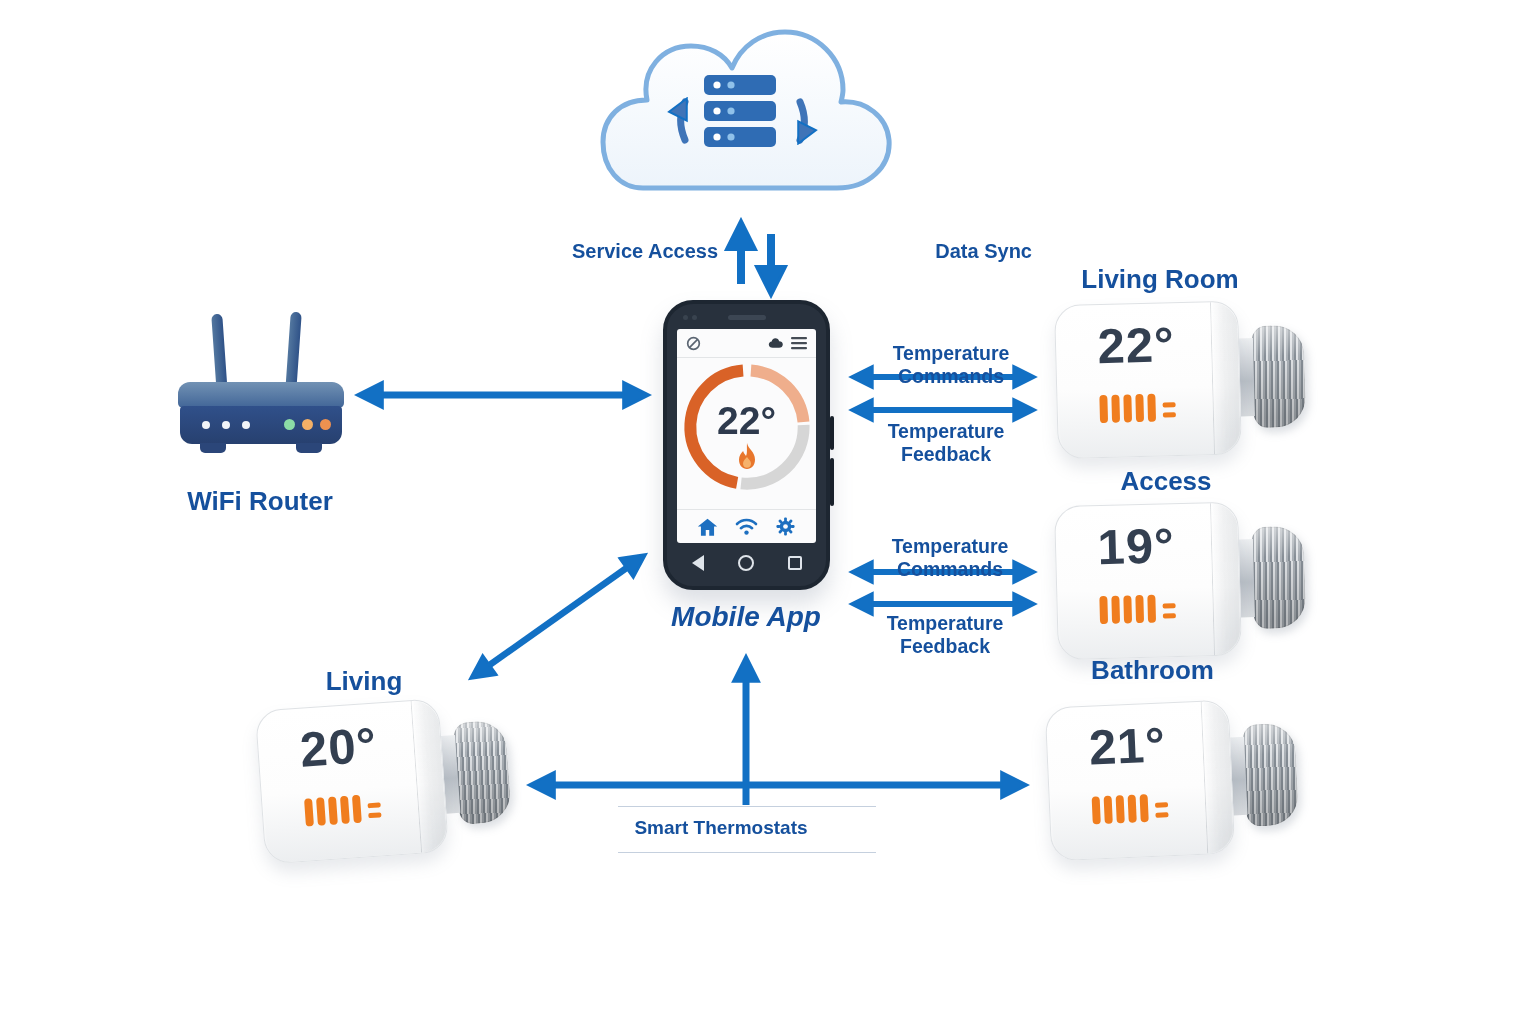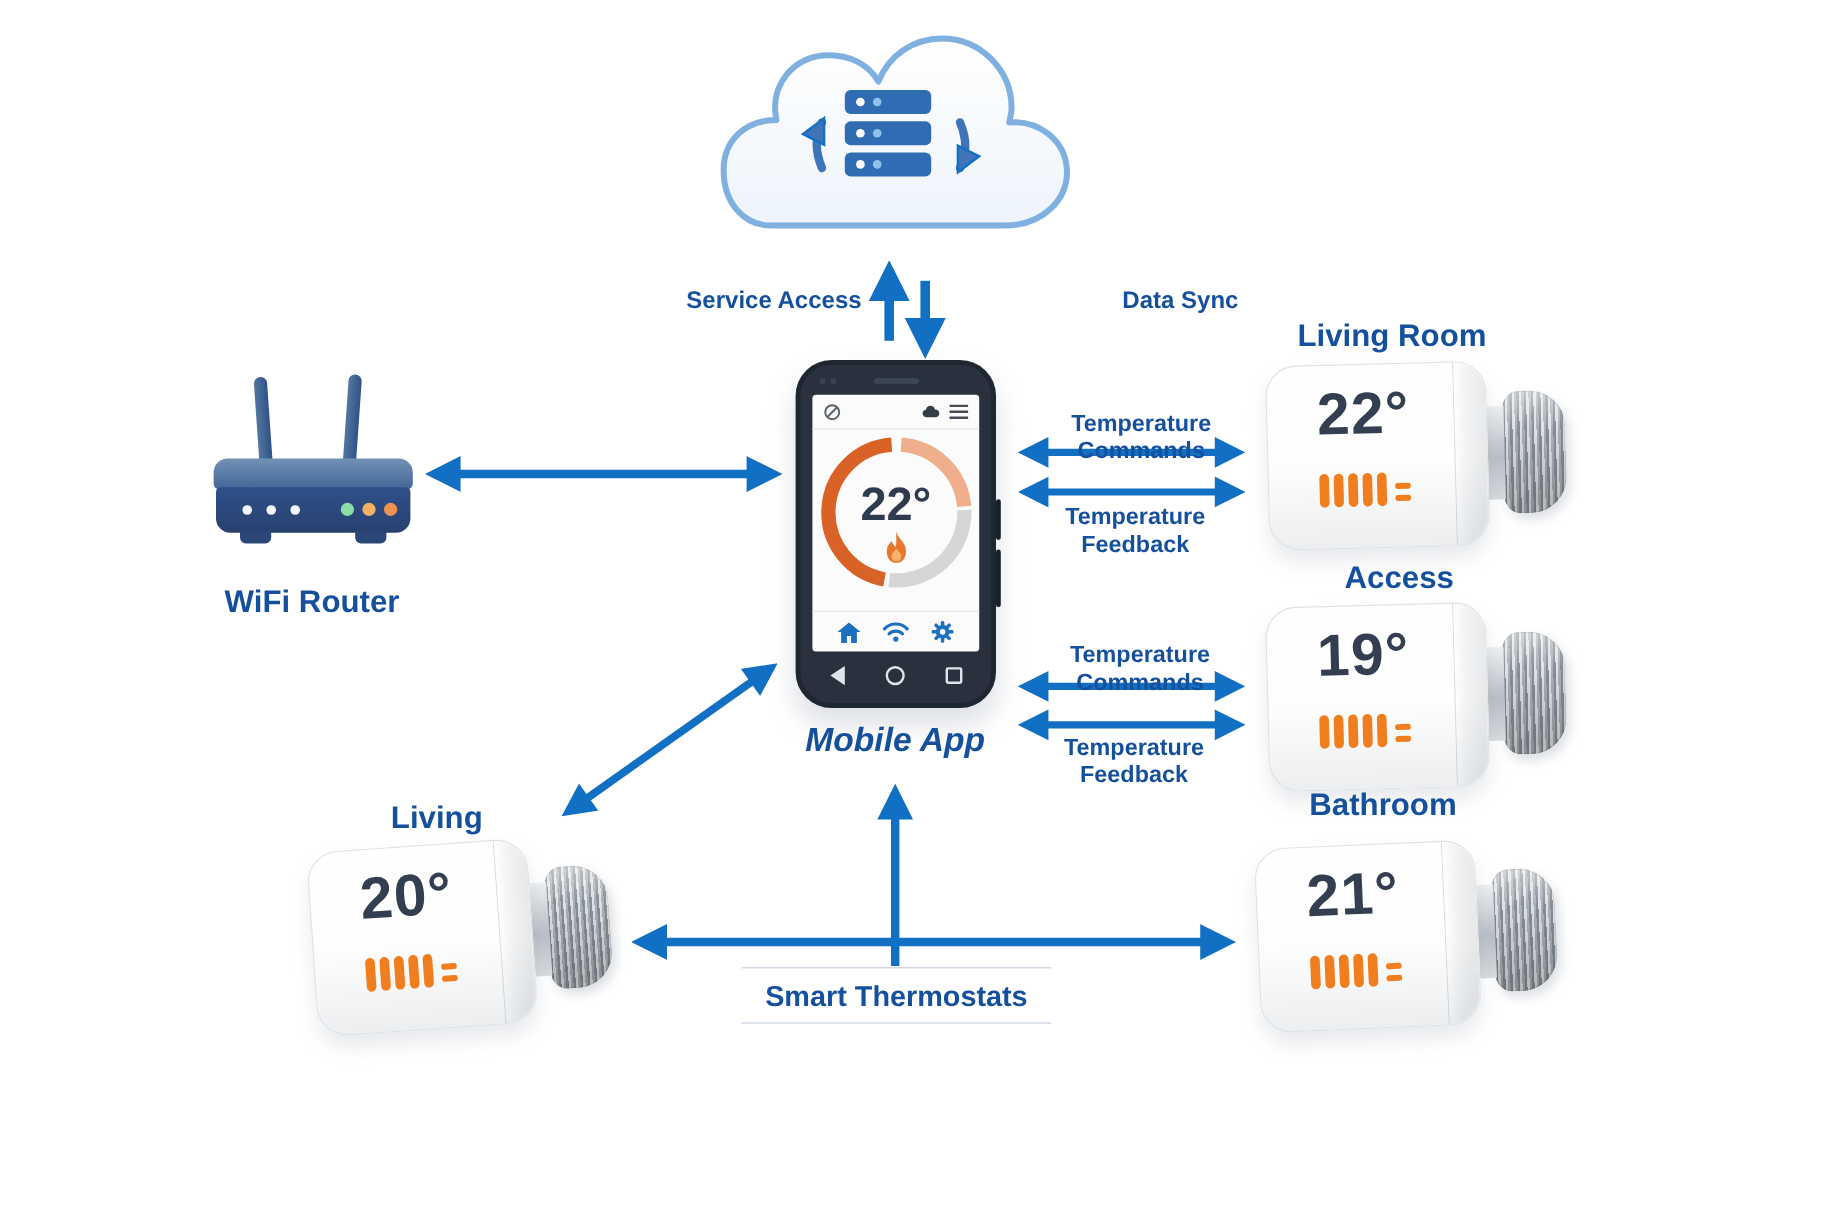--- a/index.html
+++ b/index.html
@@ -320,14 +320,14 @@
         <span class="bar"></span>
       <span class="dashes">
           <i></i>
           <i></i>
         </span>
     </div>
   </div>
 </div>
 
 <div class="rule" style="left:618px;top:806px;width:258px;"></div>
-<div class="lbl" style="left:618px;top:817px;width:258px;font-size:24px;">Smart Thermostats</div>
+<div class="lbl" style="left:592px;top:817px;width:258px;font-size:19px;">Smart Thermostats</div>
 <div class="rule" style="left:618px;top:852px;width:258px;"></div>
 
 </body></html>

